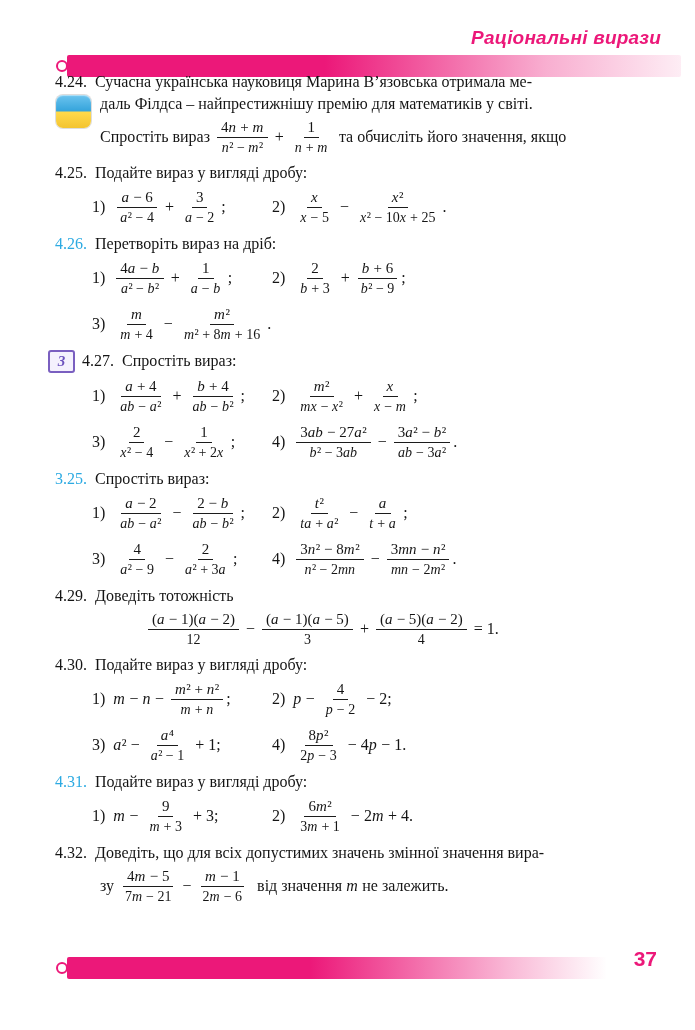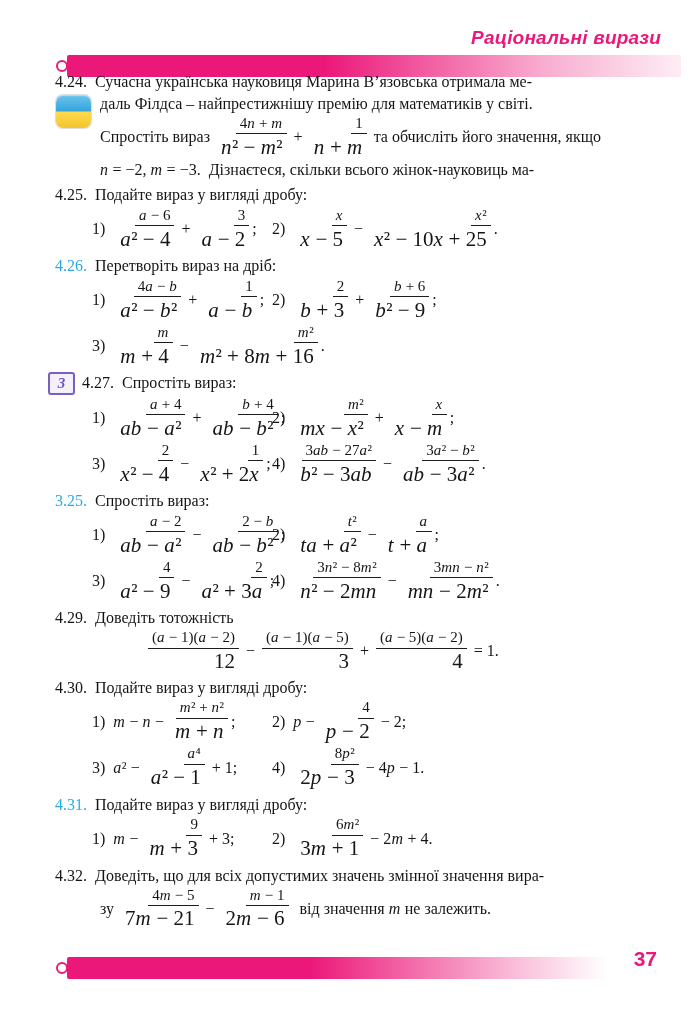--- a/index.html
+++ b/index.html
@@ -41,25 +41,25 @@
   .line{display:flex;align-items:center;line-height:22px;min-height:22px;white-space:pre-wrap;}
   .line.frac-line{min-height:44px;}
   .eq{margin-left:45px;min-height:50px;}
   .items{display:grid;grid-template-columns:180px max-content;justify-content:start;margin-left:-8px;}
   .cell{display:flex;align-items:center;min-height:46px;white-space:nowrap;}
   .cell .label{margin-right:8px;}
   
   .txt,.math{white-space:pre;}
   .math i{font-style:italic;padding-right:.5px;}
   .frac{
-    display:inline-flex;flex-direction:column;align-items:flex-end;
+    display:inline-flex;flex-direction:column;align-items:center;
     margin:0 3px;text-align:center;vertical-align:middle;
   }
   .frac .fnum{display:block;font-size:15px;line-height:1.12;padding:0 4px 1.5px;border-bottom:1.4px solid #1c1c1c;}
-  .frac .fden{display:block;font-size:21px;line-height:1.12;padding:1.5px 4px 0;}
+  .frac .fden{display:block;font-size:14px;line-height:1.12;padding:1.5px 4px 0;}
   
   .flag-icon{
     position:absolute;left:1px;top:24px;width:35px;height:33px;border-radius:7px;
     background:linear-gradient(180deg,#6cc4ef 0%,#37a5dc 47%,#ffd94a 53%,#f3c430 100%);
     box-shadow:inset 0 1px 1px rgba(255,255,255,.5), 0 0 0 1px rgba(120,120,120,.25);
   }
   
   .badge3{
     position:relative;flex:none;align-self:center;
     width:23px;height:19px;margin:0 7px 0 -7px;
@@ -85,21 +85,20 @@
   <main id="content">
       <div class="problem">
         <span class="flag-icon"></span>
         <div class="phead">
           <b class="pnum">4.24.</b>
           <span class="intro line"><span class="txt">Сучасна українська науковиця Марина В’язовська отримала ме-</span></span>
         </div>
         <div class="pbody">
           <div class="line"><span class="txt">даль Філдса – найпрестижнішу премію для математиків у світі.</span></div>
           <div class="line frac-line"><span class="txt">Спростіть вираз </span><span class="frac"><span class="fnum"><span class="math">4<i>n</i> + <i>m</i></span></span><span class="fden"><span class="math"><i>n</i>² − <i>m</i>²</span></span></span><span class="math"> + </span><span class="frac"><span class="fnum"><span class="math">1</span></span><span class="fden"><span class="math"><i>n</i> + <i>m</i></span></span></span><span class="txt"> та обчисліть його значення, якщо</span></div>
-          <div class="line"><span class="math"><i>n</i> = −2, <i>m</i> = −3.</span><span class="txt">  Дізнаєтеся, скільки всього жінок-науковиць ма-</span></div>
         </div>
       </div>
       <div class="problem">
         <div class="phead">
           <b class="pnum">4.25.</b>
           <span class="intro line"><span class="txt">Подайте вираз у вигляді дробу:</span></span>
         </div>
         <div class="pbody">
           <div class="items">
             <div class="cell">

